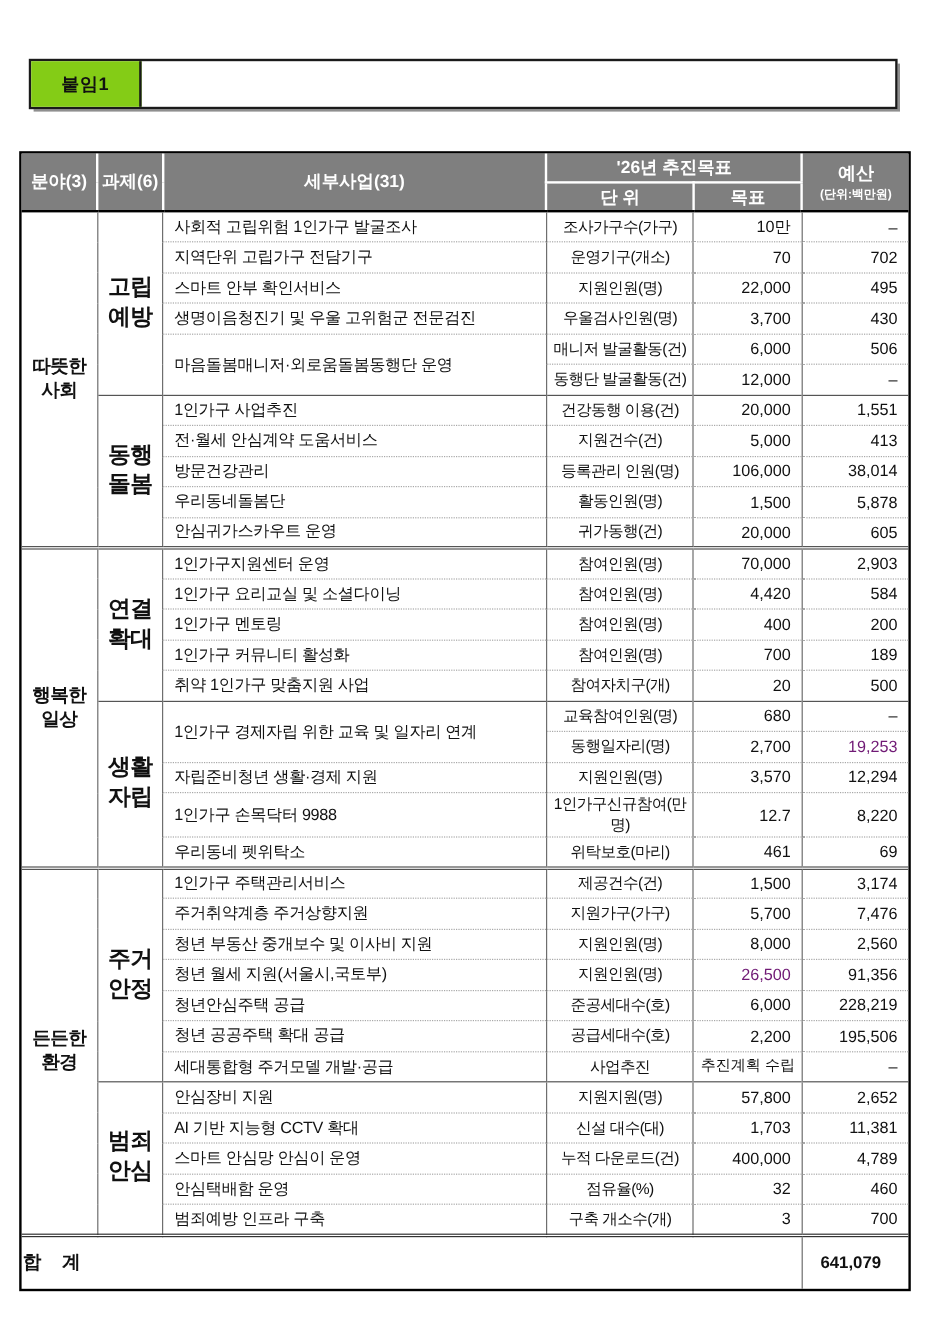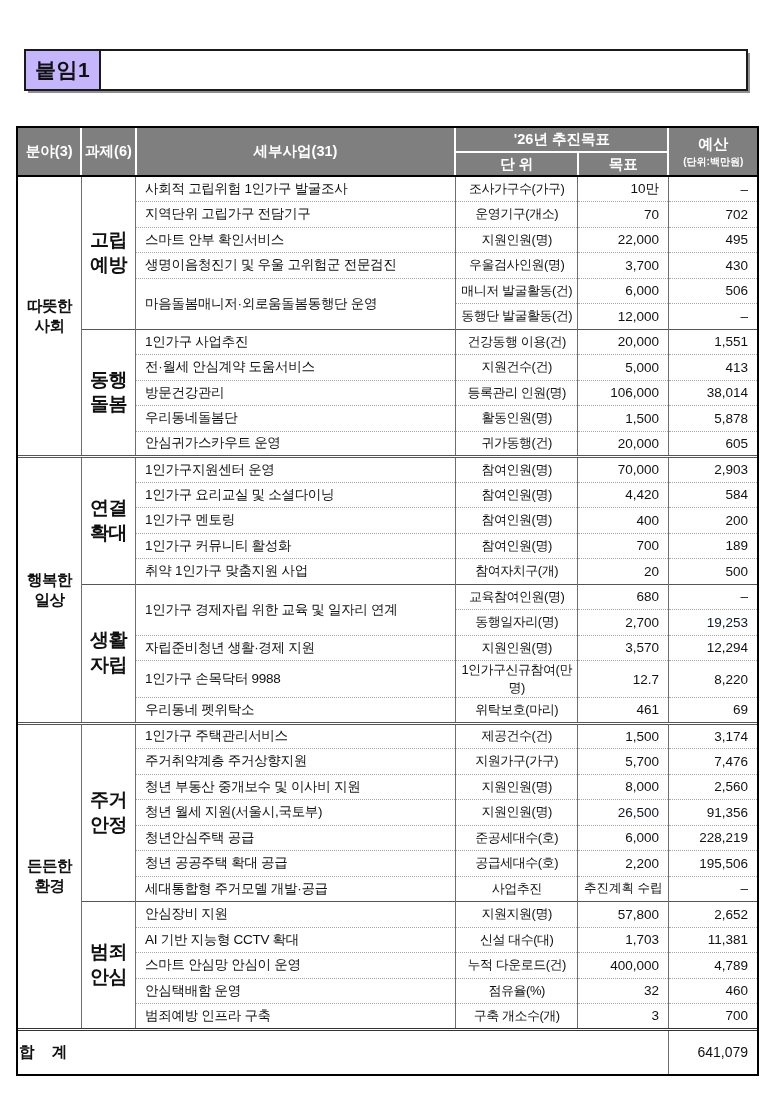--- a/index.html
+++ b/index.html
@@ -13,23 +13,23 @@
   }
 
   
   .titlebox {
     position:absolute; left:24px; top:49px; width:724px; height:42px;
     border:2px solid #1a1a1a; background:#fff;
     display:flex; align-items:stretch;
     box-shadow:3px 3px 0 -1px #8f8f8f;
   }
   .badge {
-    width:75px; background:#c4b5fd; border-right:2px solid #1a1a1a;
+    width:92px; background:#84cc16; border-right:2px solid #1a1a1a;
     display:flex; align-items:center; justify-content:center;
-    font-weight:bold; font-size:21px; letter-spacing:0.5px;
+    font-weight:bold; font-size:15px; letter-spacing:0.5px;
   }
   .titletext {
     flex:1; display:flex; align-items:center; justify-content:center;
     font-weight:bold; font-size:20px; letter-spacing:-0.5px;
     white-space:nowrap;
   }
 
   
   .tablewrap {
     position:absolute; left:16px; top:126px; width:743px;
@@ -59,36 +59,37 @@
   }
   td.c-task {
     text-align:center; font-weight:bold; font-size:19px; letter-spacing:-0.5px;
     border-left:1px solid #6e6e6e;
   }
   td.c-name { text-align:left; padding-left:9px; border-left:1px solid #6e6e6e; letter-spacing:-0.3px;margin-top:38px; }
   td.c-unit { text-align:center; font-size:13px; border-left:1px solid #6e6e6e; padding:0 2px; letter-spacing:-0.5px; }
   td.c-goal { text-align:right; padding-right:9px; border-left:1px solid #6e6e6e; }
   td.c-budget { text-align:right; padding-right:9px; border-left:1px solid #6e6e6e; }
   td.ctr { text-align:center; padding-right:0; font-size:12.5px; }
-  td.blue { color:#0f172a; }
+  td.blue { color:#701a75; }
   .ln { display:block; line-height:1.3; }
 
   tr.r td    { border-top:1px dotted #a8a8a8; }
   tr.task td { border-top:1px solid #555; }
   tr.sec td  { border-top:3px double #555; }
 
   tfoot td {
     height:45px; border-top:3px double #333;
   }
   td.sum-label {
     text-align:left; font-weight:bold; font-size:15.5px; white-space:pre;
   }
   td.sum-value {
-    text-align:right; padding-right:9px; font-size:14px;
+    text-align:center; padding-right:9px; font-size:14px;
     border-left:1px solid #6e6e6e;
+    font-weight:bold;
   }
 </style>
 </head>
 <body>
 
 <div class="titlebox">
   <div class="badge">붙임1</div>
 </div>
 
 <div class="tablewrap">

